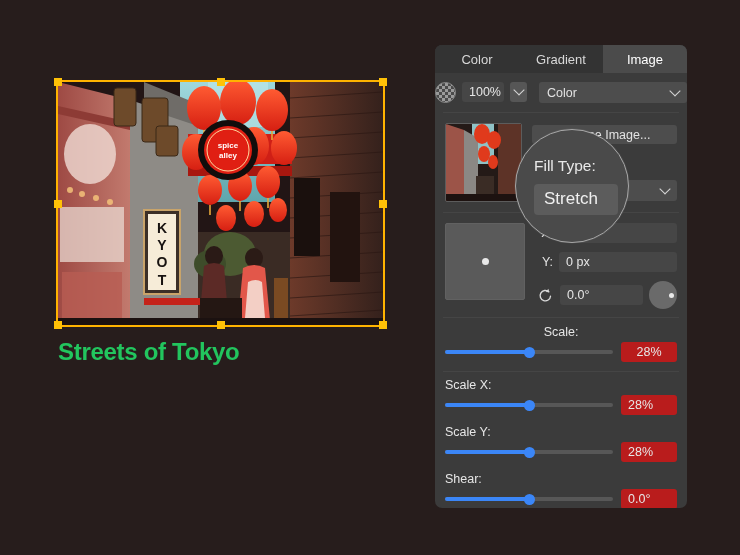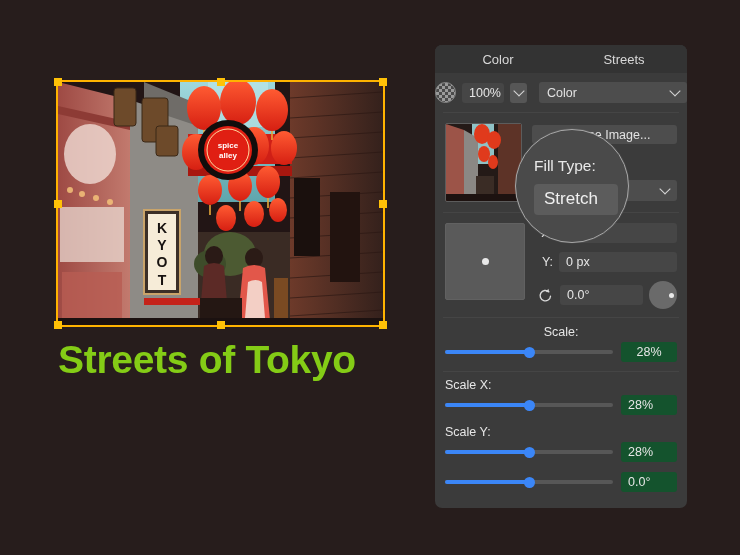--- a/index.html
+++ b/index.html
@@ -15,33 +15,33 @@
   .card{position:absolute;left:58px;top:82px;width:325px;}
   .photo-wrap{position:relative;width:325px;height:243px;}
   .photo{position:absolute;inset:0;overflow:hidden;background:#2a1d1a;}
   .photo svg{display:block;width:100%;height:100%;}
   .sel-border{position:absolute;inset:-2px;border:2px solid #ffb300;pointer-events:none;}
   .handle{position:absolute;width:8px;height:8px;background:#ffc107;}
   .h-tl{left:-4px;top:-4px}.h-tm{left:50%;margin-left:-4px;top:-4px}.h-tr{right:-4px;top:-4px}
   .h-ml{left:-4px;top:50%;margin-top:-4px}.h-mr{right:-4px;top:50%;margin-top:-4px}
   .h-bl{left:-4px;bottom:-4px}.h-bm{left:50%;margin-left:-4px;bottom:-4px}.h-br{right:-4px;bottom:-4px}
 
-  .headline{margin:14px 0 0 0;font-size:39px;font-weight:bold;color:#84cc16;letter-spacing:-0.3px;line-height:1.1;}
+  .headline{margin:14px 0 0 0;font-size:24px;font-weight:bold;color:#22c55e;letter-spacing:-0.3px;line-height:1.1;}
   .body-copy{margin:8px 0 0 0;font-size:15.5px;line-height:1.33;color:#cfc7c4;max-width:310px;}
 
   
   .panel{position:absolute;left:435px;top:45px;width:252px;height:463px;
          background:#3b3b3b;border-radius:7px;overflow:hidden;}
 
   .tabs{display:flex;height:28px;background:#333333;}
   .tab{flex:1;display:flex;align-items:center;justify-content:center;
        font-size:13px;color:#d8d8d8;background:#333333;cursor:default;}
   .tab.sel{background:#4b4b4b;color:#ffffff;}
 
-  .row{display:flex;align-items:center;padding:0 10px;}
+  .row{display:flex;align-items:flex-start;padding:0 10px;}
   .sec{padding:8px 0;}
   .divider{height:1px;background:#454545;margin:0 8px;}
 
   .checker{width:19px;height:19px;border-radius:50%;border:1px solid #8a8a8a;
            background-image:
              linear-gradient(45deg,#9a9a9a 25%,transparent 25%,transparent 75%,#9a9a9a 75%),
              linear-gradient(45deg,#9a9a9a 25%,transparent 25%,transparent 75%,#9a9a9a 75%);
            background-size:6px 6px;background-position:0 0,3px 3px;background-color:#4a4a4a;}
 
   .numbox{background:#464646;color:#e6e6e6;font-size:12.5px;padding:3px 7px;border-radius:3px;}
@@ -74,21 +74,21 @@
             border-radius:50%;background:#e9e9e9;}
 
   
   .slidersec{padding:4px 10px 2px 10px;}
   .slabel{font-size:12.5px;color:#e6e6e6;margin-bottom:3px;}
   .slide-line{display:flex;align-items:center;gap:8px;}
   .track{position:relative;flex:1;height:4px;background:#575757;border-radius:2px;}
   .fill{position:absolute;left:0;top:0;bottom:0;background:#3b86f7;border-radius:2px;}
   .thumbdot{position:absolute;top:50%;width:11px;height:11px;margin:-5.5px 0 0 -5.5px;
             border-radius:50%;background:#3b86f7;}
-  .sval{width:56px;flex:none;background:#14532d;color:#e6e6e6;font-size:12.5px;
+  .sval{width:56px;flex:none;background:#b91c1c;color:#e6e6e6;font-size:12.5px;
         padding:3px 7px;border-radius:3px;box-sizing:border-box;}
 
   
   .loupe{position:absolute;left:515px;top:129px;width:112px;height:112px;border-radius:50%;
          background:#4a4a4a;border:1px solid #a6a6a6;overflow:hidden;
          box-shadow:0 0 0 0.5px rgba(255,255,255,.08);}
   .loupe-inner{position:absolute;inset:0;display:flex;flex-direction:column;
                justify-content:center;padding-left:18px;box-sizing:border-box;}
   .loupe-title{font-size:15.5px;color:#e9e9e9;margin-bottom:9px;}
   .loupe-pill{background:#5c5c5c;border-radius:4px;padding:5px 10px 6px 10px;
@@ -235,21 +235,22 @@
       <div class="handle h-br"></div>
     </div>
 
     <h1 class="headline">Streets of Tokyo</h1>
   </div>
 
   <div class="panel">
 
     <div class="tabs">
       <div class="tab">Color</div>
-      <div class="tab">Streets</div>
+      <div class="tab">Gradient</div>
+      <div class="tab sel">Image</div>
     </div>
 
     <div class="row sec" style="gap:6px;padding-top:9px;padding-bottom:9px;">
       <div class="checker"></div>
       <div class="numbox" style="width:42px;box-sizing:border-box;">100%</div>
       <div class="stepper">
         <span class="chev"></span>
       </div>
       <div class="select" style="margin-left:6px;">
         <span>Color</span>
@@ -346,20 +347,21 @@
       <div class="slide-line">
         <div class="track">
           <div class="fill" style="width:50%"></div>
           <div class="thumbdot" style="left:50%"></div>
         </div>
         <span class="sval">28%</span>
       </div>
     </div>
 
     <div class="slidersec" style="padding-top:8px;">
+      <div class="slabel">Shear:</div>
       <div class="slide-line">
         <div class="track">
           <div class="fill" style="width:50%"></div>
           <div class="thumbdot" style="left:50%"></div>
         </div>
         <span class="sval">0.0°</span>
       </div>
     </div>
   </div>
 

